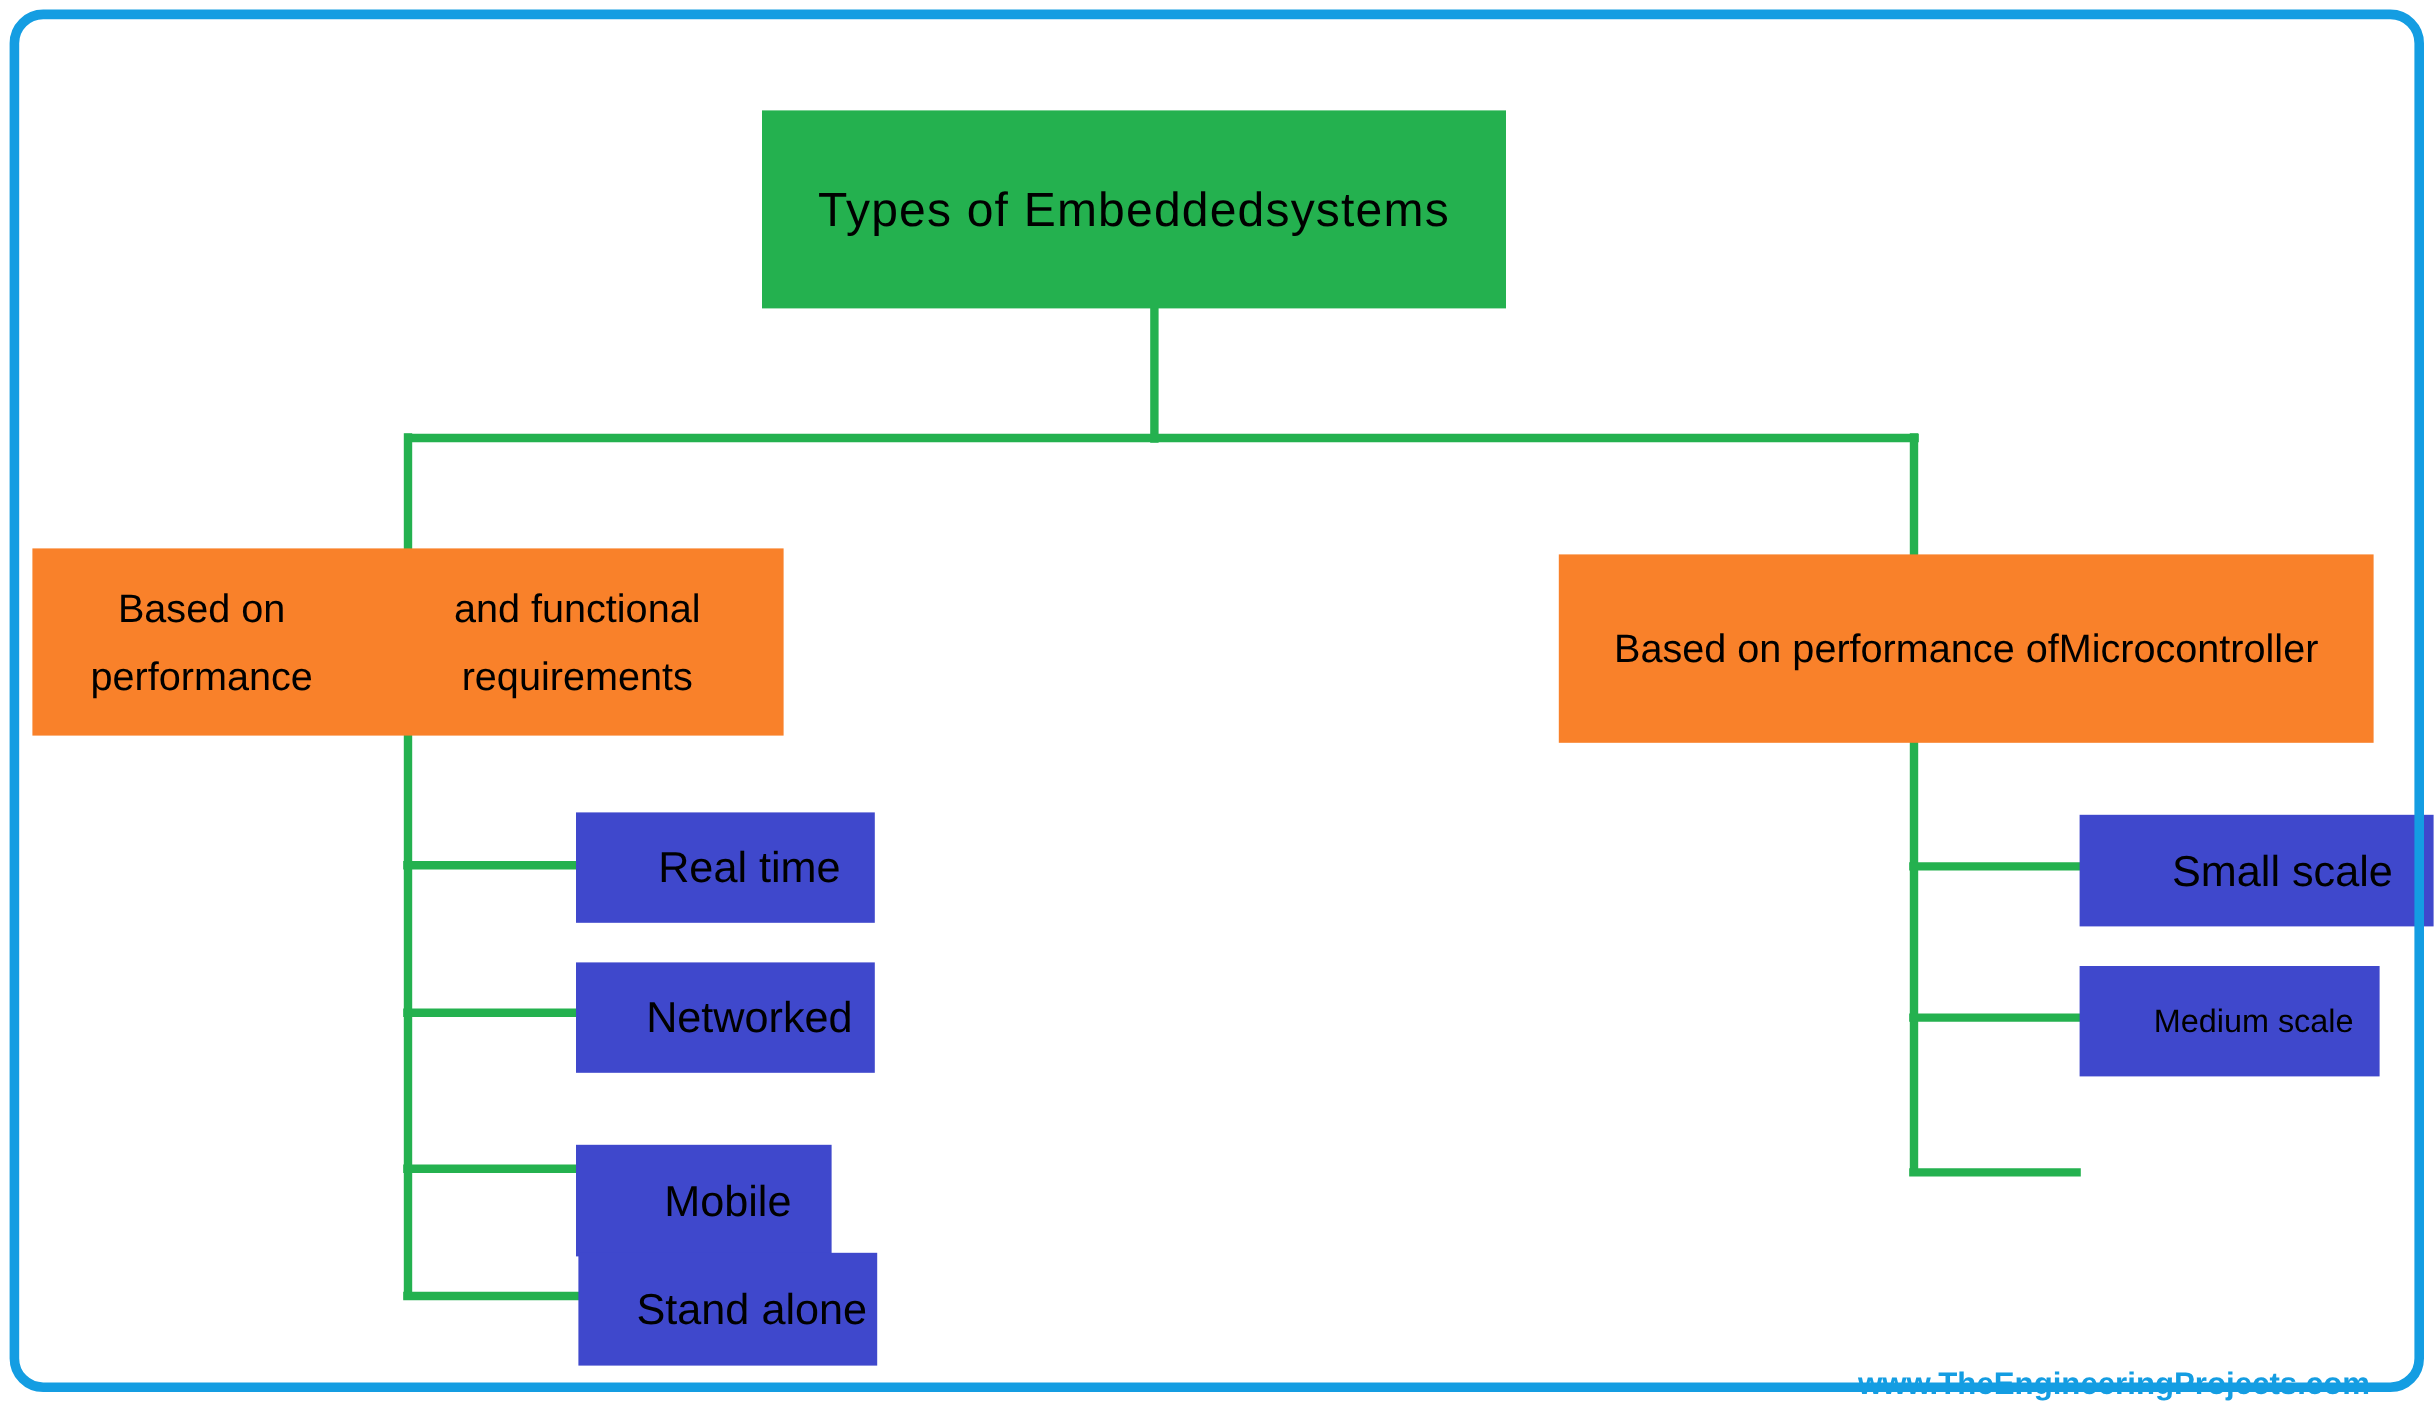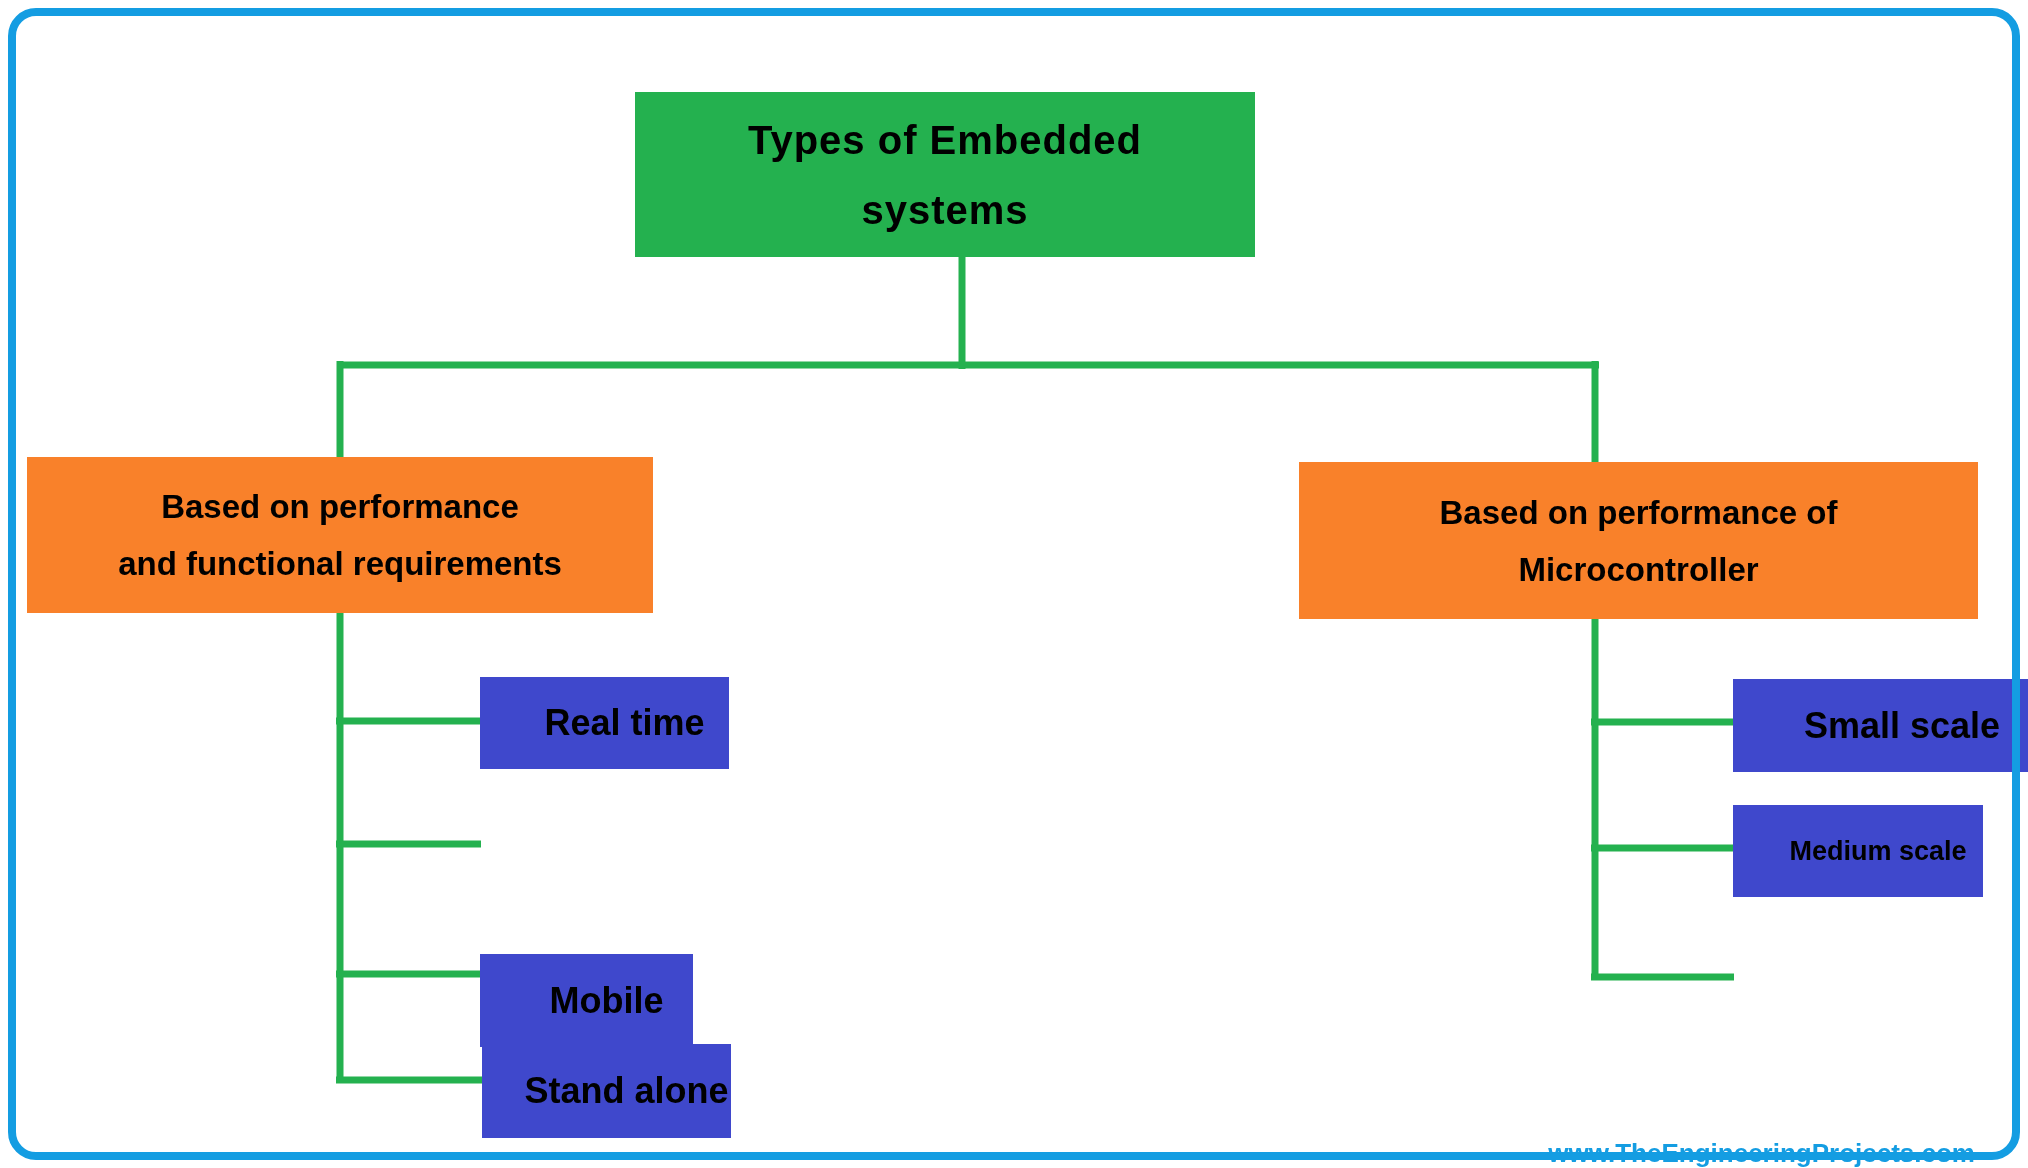--- a/index.html
+++ b/index.html
@@ -27,24 +27,24 @@
     border-radius:28px;
     pointer-events:none;
   }
   .wires{
     position:absolute;left:0;top:0;width:2028px;height:1168px;
     color:var(--connector-green);
   }
   .wires line{stroke:currentColor;stroke-width:7;}
   .node{
     position:absolute;
-    display:flex;flex-direction:column;justify-content:center;align-items:center;
+    display:flex;flex-direction:row;justify-content:center;align-items:center;
     text-align:center;
     color:var(--text-black);
-    font-weight:bold;
+    font-weight:normal;
   }
   .node.green{background:var(--node-green);font-size:40px;line-height:70px;letter-spacing:1px;}
   .node.orange{background:var(--node-orange);font-size:33px;line-height:57px;}
   .node.blue{background:var(--node-blue);font-size:36px;line-height:40px;padding-left:40px;}
   .node.blue.small-text{font-size:27px;}
   .watermark{
     position:absolute;top:1098px;right:53px;
     font-size:26px;font-weight:bold;
     color:var(--watermark-blue);
     white-space:nowrap;
@@ -83,20 +83,23 @@
   </div>
 
   <div class="node orange" style="left:1251px;top:462px;width:679px;height:157px;margin-left:48px;">
     <div>Based on performance of</div>
     <div>Microcontroller</div>
   </div>
 
   <div class="node blue" style="left:480px;top:677px;width:249px;height:92px;">
     <span>Real time</span>
   </div>
+  <div class="node blue" style="left:480px;top:802px;width:249px;height:92px;">
+    <span>Networked</span>
+  </div>
   <div class="node blue" style="left:480px;top:954px;width:213px;height:93px;">
     <span>Mobile</span>
   </div>
   <div class="node blue" style="left:482px;top:1044px;width:249px;height:94px;">
     <span>Stand alone</span>
   </div>
 
   <div class="node blue" style="left:1733px;top:679px;width:298px;height:93px;">
     <span>Small scale</span>
   </div>

